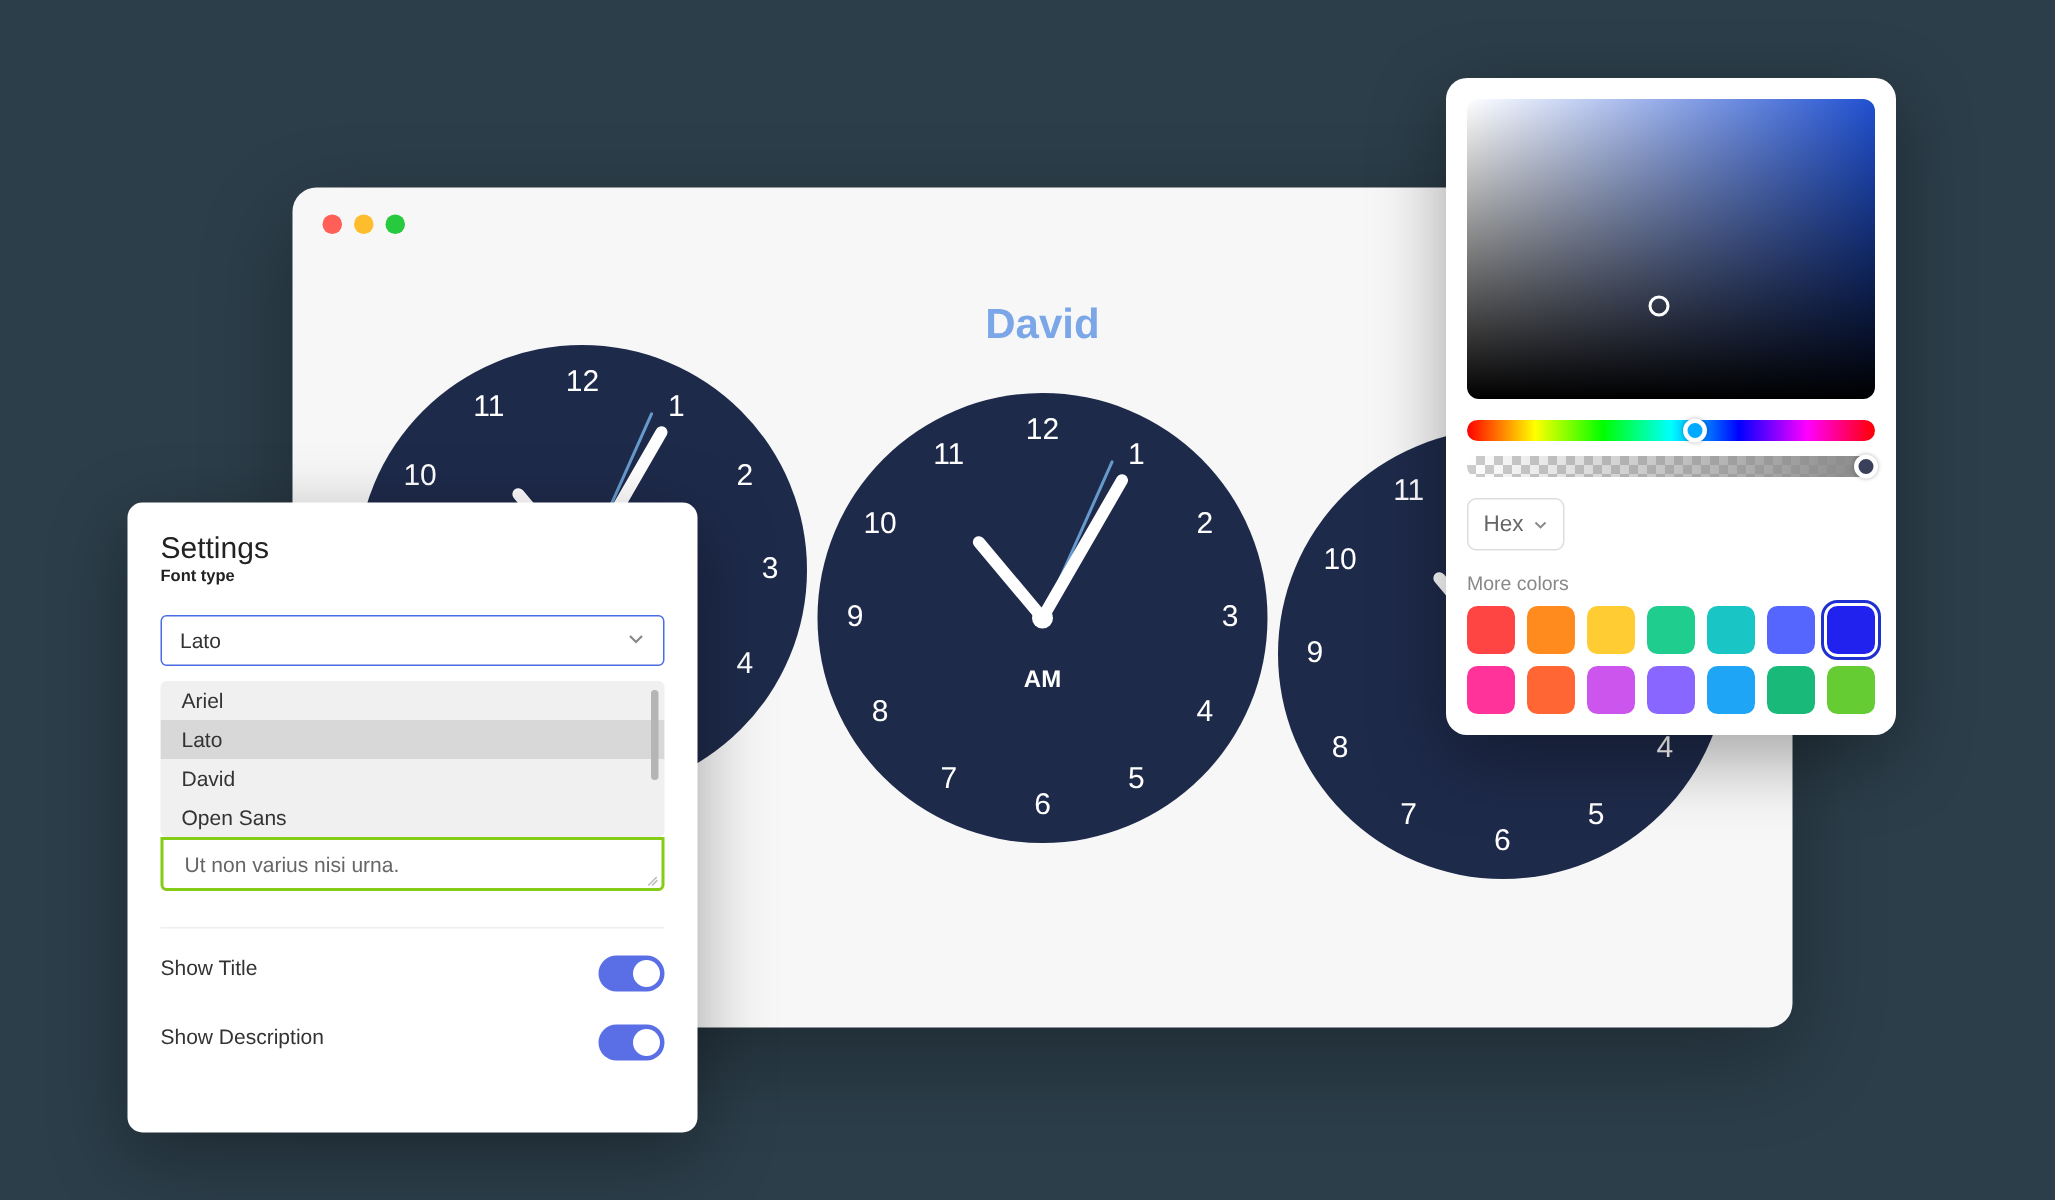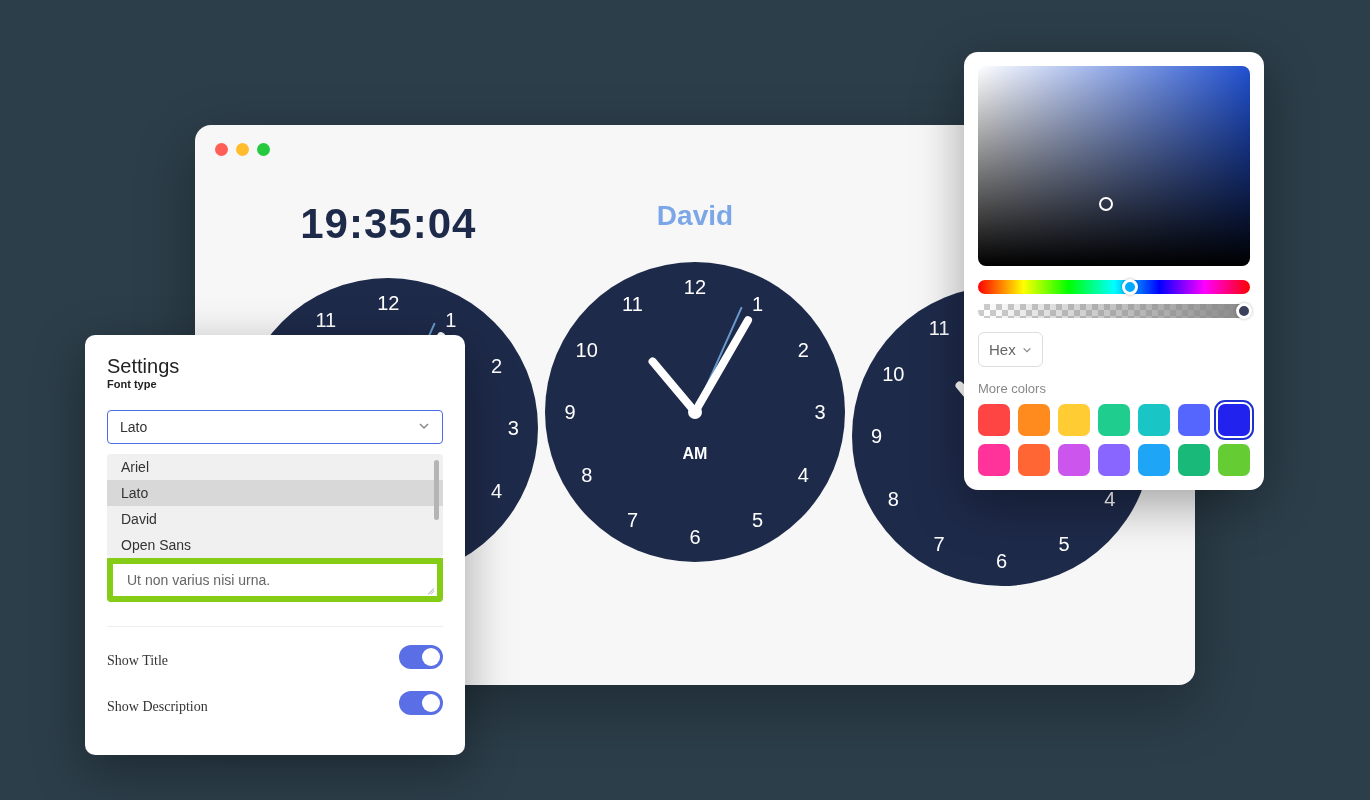--- a/index.html
+++ b/index.html
@@ -28,27 +28,27 @@
 
 .settings-panel { position: absolute; left: 85px; top: 335px; width: 380px; height: 420px; background: #fff; border-radius: 10px; box-shadow: 0 15px 50px rgba(0,0,0,0.35); padding: 20px 22px; }
 .settings-title { font-size: 20px; font-weight: 500; color: #222; }
 .field-label { font-size: 11px; font-weight: 700; color: #222; margin-bottom: 20px; }
 .select-box { width: 100%; border: 1.5px solid #4a6de5; border-radius: 4px; padding: 8px 12px; display: flex; justify-content: space-between; align-items: center; font-size: 14px; color: #333; margin-bottom: 10px; cursor: pointer; }
 .chev { color: #888; }
 .dropdown-list { background: #f0f0f0; border-radius: 4px; overflow: hidden; position: relative; }
 .dd-item { padding: 5px 14px; font-size: 14px; color: #333; cursor: pointer; }
 .dd-item.sel { background: #d8d8d8; }
 .dd-scroll { position: absolute; right: 4px; top: 6px; width: 5px; height: 60px; background: #b5b5b5; border-radius: 3px; }
-.textarea-box { margin-top: 0; border: 6px solid #84cc16; border-radius: 0 0 4px 4px; padding: 8px 14px; font-size: 14px; color: #666; position: relative; }
+.textarea-box { margin-top: 0; border: 2px solid #84cc16; border-radius: 0 0 4px 4px; padding: 8px 14px; font-size: 14px; color: #666; position: relative; }
 .resize-handle { position: absolute; right: 2px; bottom: 2px; width: 10px; height: 10px; }
 .resize-handle::before, .resize-handle::after { content: ''; position: absolute; background: #bbb; height: 1px; }
 .resize-handle::before { width: 8px; bottom: 2px; right: 0; transform: rotate(-45deg); }
 .resize-handle::after { width: 5px; bottom: 1px; right: 0; transform: rotate(-45deg); }
 .divider { border: none; border-top: 1px solid #eee; margin: 24px 0 18px; }
-.toggle-row { display: flex; justify-content: space-between; align-items: flex-end; margin-bottom: 22px; font-family: Liberation Serif, serif; }
+.toggle-row { display: flex; justify-content: space-between; align-items: flex-start; margin-bottom: 22px; }
 .toggle-label { font-size: 14px; color: #333; }
 .toggle { width: 44px; height: 24px; background: #5a6fe6; border-radius: 12px; position: relative; cursor: pointer; }
 .toggle::after { content: ''; position: absolute; right: 3px; top: 3px; width: 18px; height: 18px; background: #fff; border-radius: 50%; }
 
 .color-panel { position: absolute; left: 964px; top: 52px; width: 300px; background: #fff; border-radius: 14px; box-shadow: 0 15px 50px rgba(0,0,0,0.35); padding: 14px; }
 .sat-area { width: 100%; height: 200px; border-radius: 8px; position: relative; background: linear-gradient(to top, #000, transparent), linear-gradient(to right, #fff, #2050d0); cursor: crosshair; }
 .sat-cursor { position: absolute; width: 14px; height: 14px; border: 2.5px solid #fff; border-radius: 50%; transform: translate(-50%,-50%); }
 .hue-bar { width: 100%; height: 14px; border-radius: 7px; margin-top: 14px; position: relative; background: linear-gradient(to right, #ff0000, #ffff00, #00ff00, #00ffff, #0000ff, #ff00ff, #ff0000); cursor: pointer; }
 .hue-thumb { position: absolute; top: 50%; width: 16px; height: 16px; border: 3px solid #fff; border-radius: 50%; background: #00aaff; transform: translate(-50%,-50%); box-shadow: 0 0 3px rgba(0,0,0,0.3); }
 .alpha-bar { width: 100%; height: 14px; border-radius: 7px; margin-top: 10px; position: relative; background-image: linear-gradient(to right, transparent, #888), linear-gradient(45deg, #ccc 25%, transparent 25%, transparent 75%, #ccc 75%), linear-gradient(45deg, #ccc 25%, #fff 25%, #fff 75%, #ccc 75%); background-size: 100% 100%, 12px 12px, 12px 12px; background-position: 0 0, 0 0, 6px 6px; cursor: pointer; }
@@ -66,21 +66,20 @@
 <body>
 
 <div class="main-window">
   <div class="traffic-lights">
     <span class="tl-red"></span>
     <span class="tl-yellow"></span>
     <span class="tl-green"></span>
   </div>
   <div class="clocks-row" id="clocks-row">
       <div class="clock-col">
-    <div class="time-text">19:35:04</div>
     <div class="clock-face">
           <div class="clock-num" style="left: 150px; top: 25px;">12</div>
           <div class="clock-num" style="left: 212.5px; top: 41.7468px;">1</div>
           <div class="clock-num" style="left: 258.253px; top: 87.5px;">2</div>
           <div class="clock-num" style="left: 275px; top: 150px;">3</div>
           <div class="clock-num" style="left: 258.253px; top: 212.5px;">4</div>
           <div class="clock-num" style="left: 212.5px; top: 258.253px;">5</div>
           <div class="clock-num" style="left: 150px; top: 275px;">6</div>
           <div class="clock-num" style="left: 87.5px; top: 258.253px;">7</div>
           <div class="clock-num" style="left: 41.7468px; top: 212.5px;">8</div>

